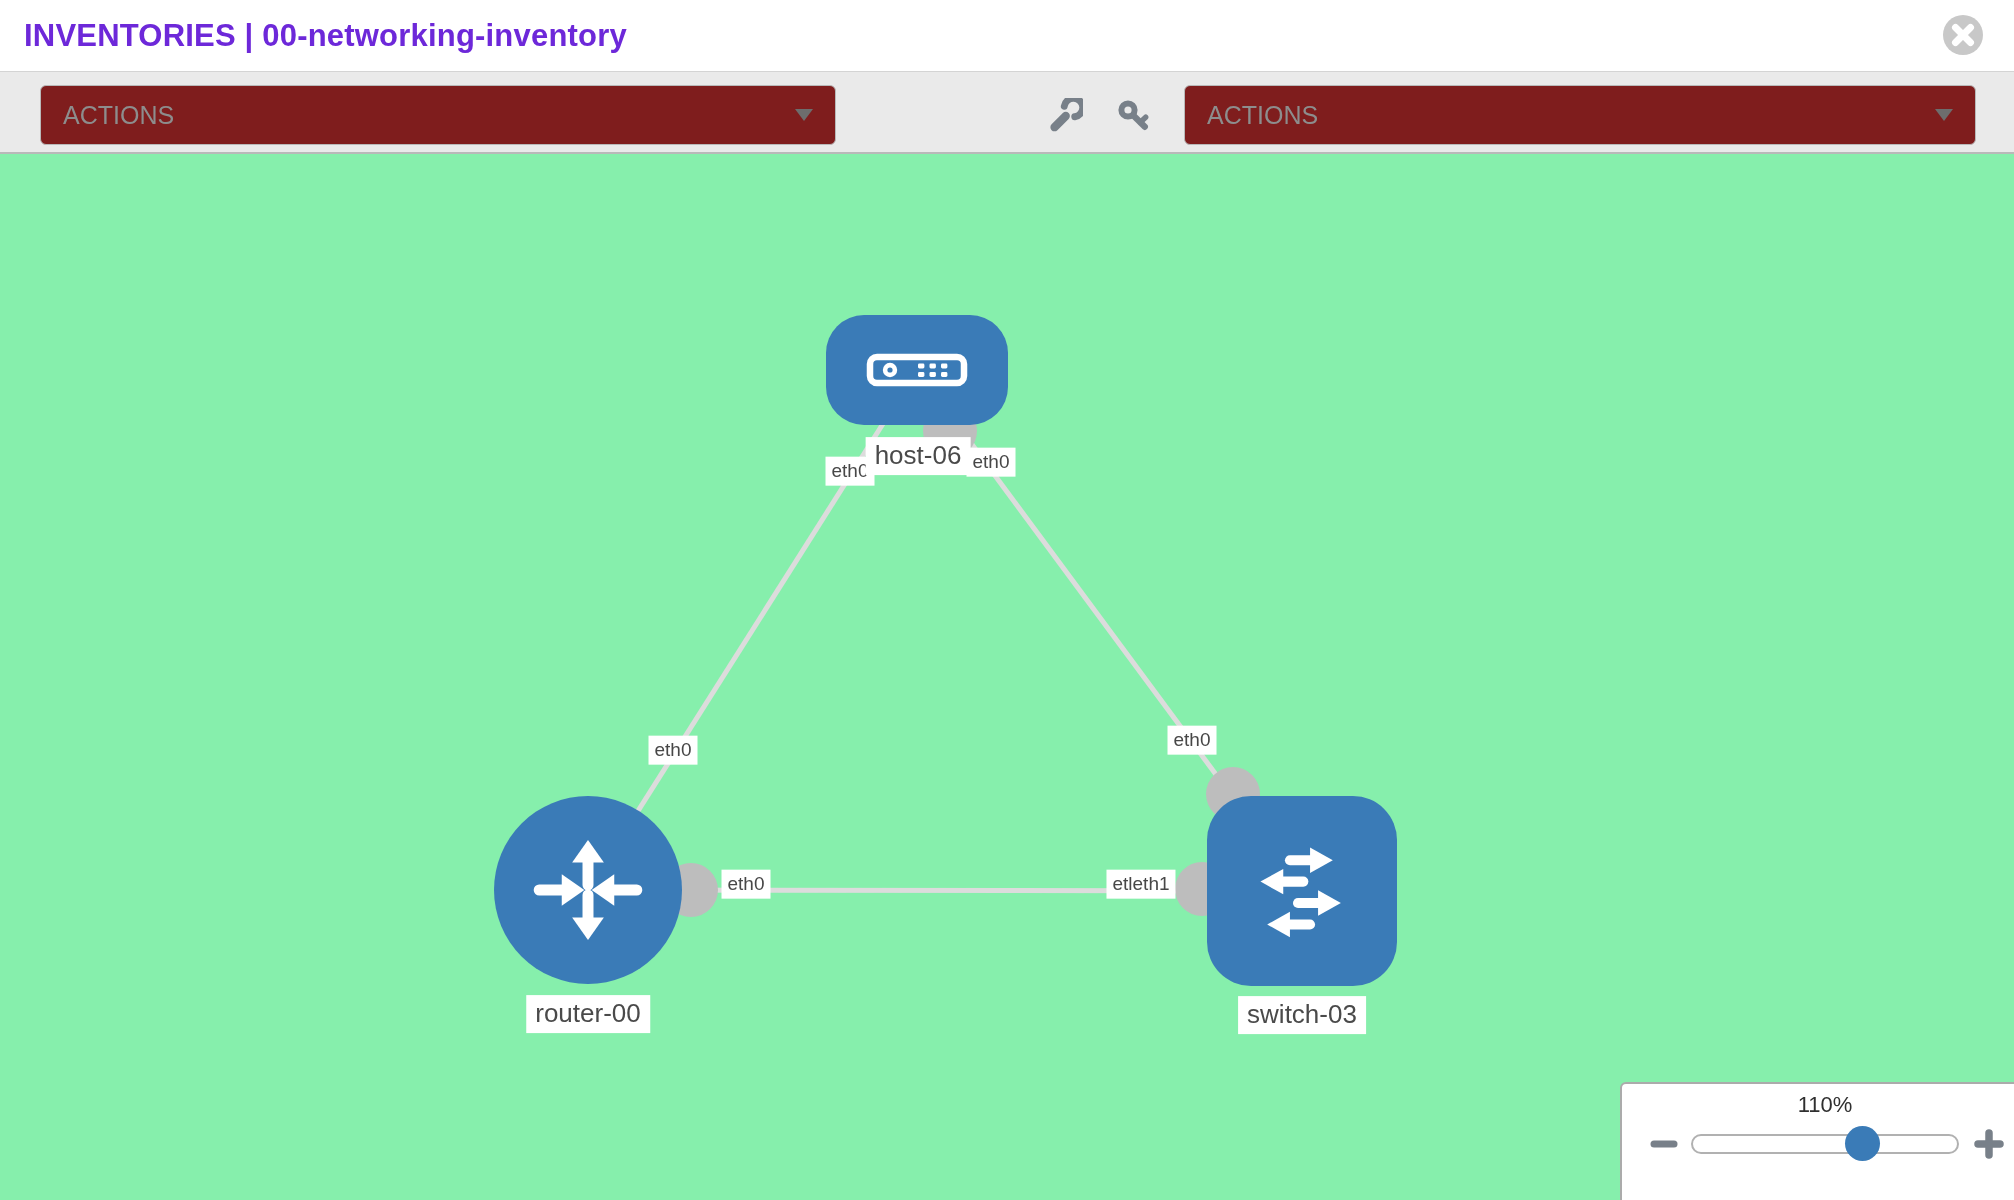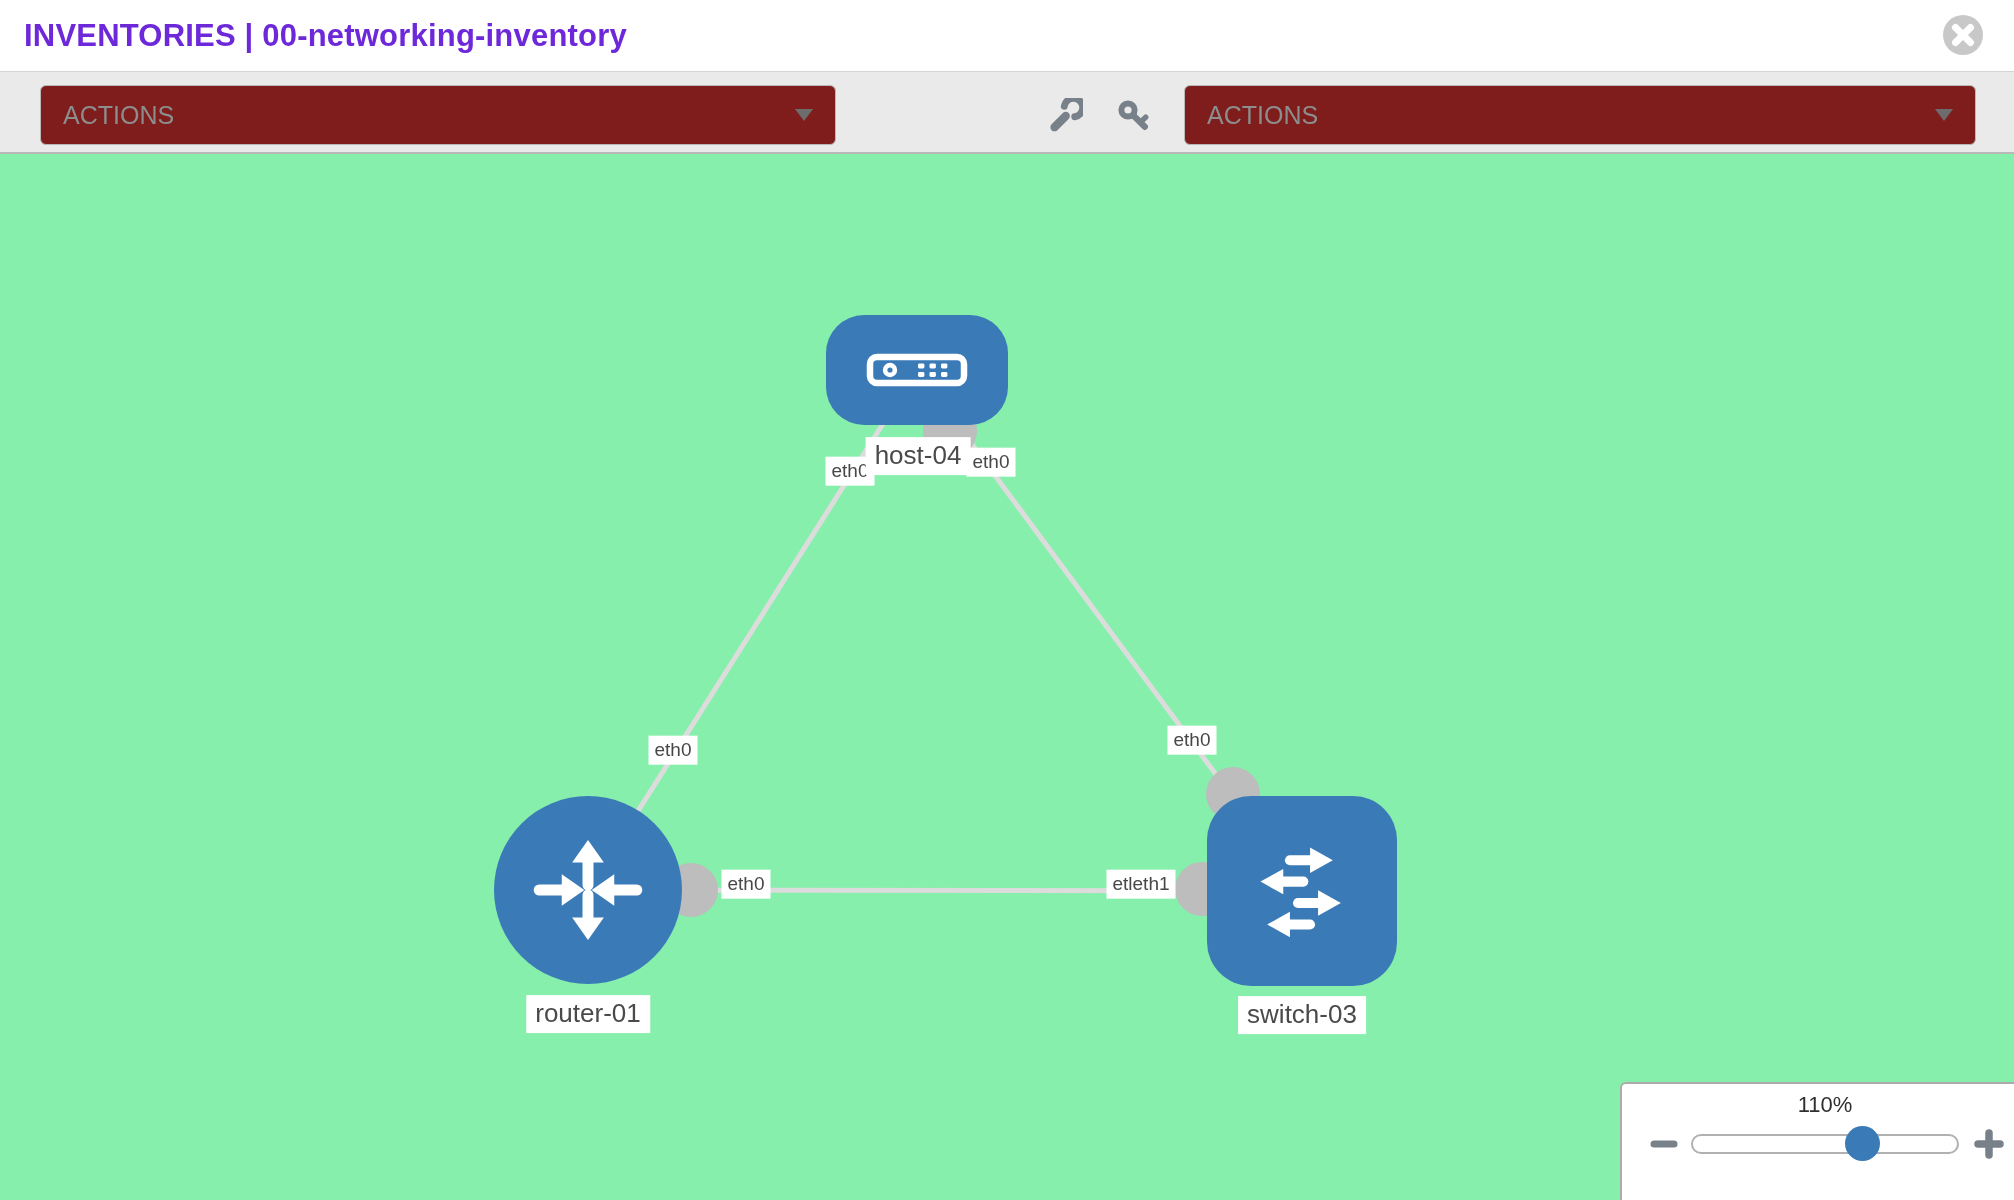--- a/index.html
+++ b/index.html
@@ -171,22 +171,22 @@
       </svg>
     </div>
 
     <div class="chip chip-if-0">eth0</div>
     <div class="chip chip-if-1">eth0</div>
     <div class="chip chip-if-2">eth0</div>
     <div class="chip chip-if-3">eth0</div>
     <div class="chip chip-if-4">eth0</div>
     <div class="chip chip-if-5">etleth1</div>
 
-    <div class="chip chip-node-label chip-host-label">host-04</div>
-    <div class="chip chip-node-label chip-router-label">router-01</div>
+    <div class="chip chip-node-label chip-host-label">host-06</div>
+    <div class="chip chip-node-label chip-router-label">router-00</div>
     <div class="chip chip-node-label chip-switch-label">switch-03</div>
 
     <div class="zoom-panel">
       <div class="zoom-level">110%</div>
       <div class="zoom-minus">
         <svg width="28" height="28" viewBox="0 0 28 28">
           <line x1="4" y1="14" x2="24" y2="14" stroke="#788089" stroke-width="7" stroke-linecap="round"></line>
         </svg>
       </div>
       <div class="slider-track"></div>

